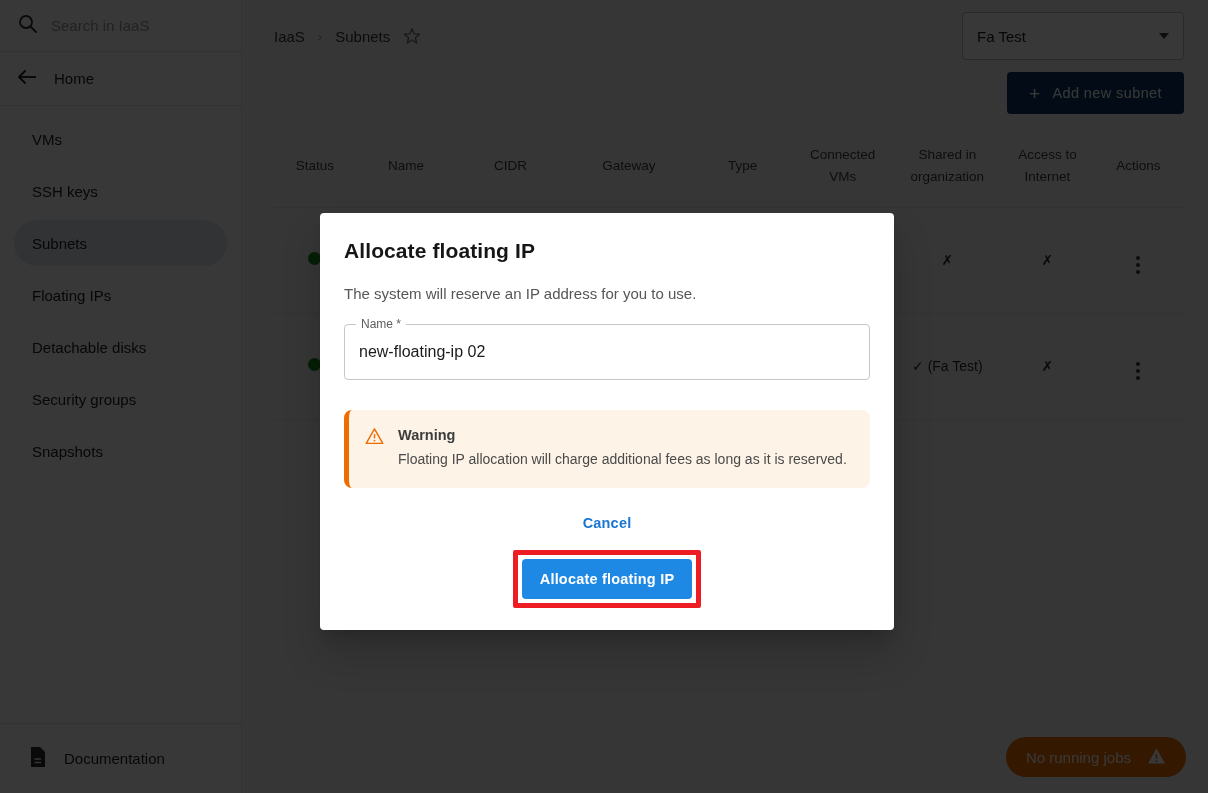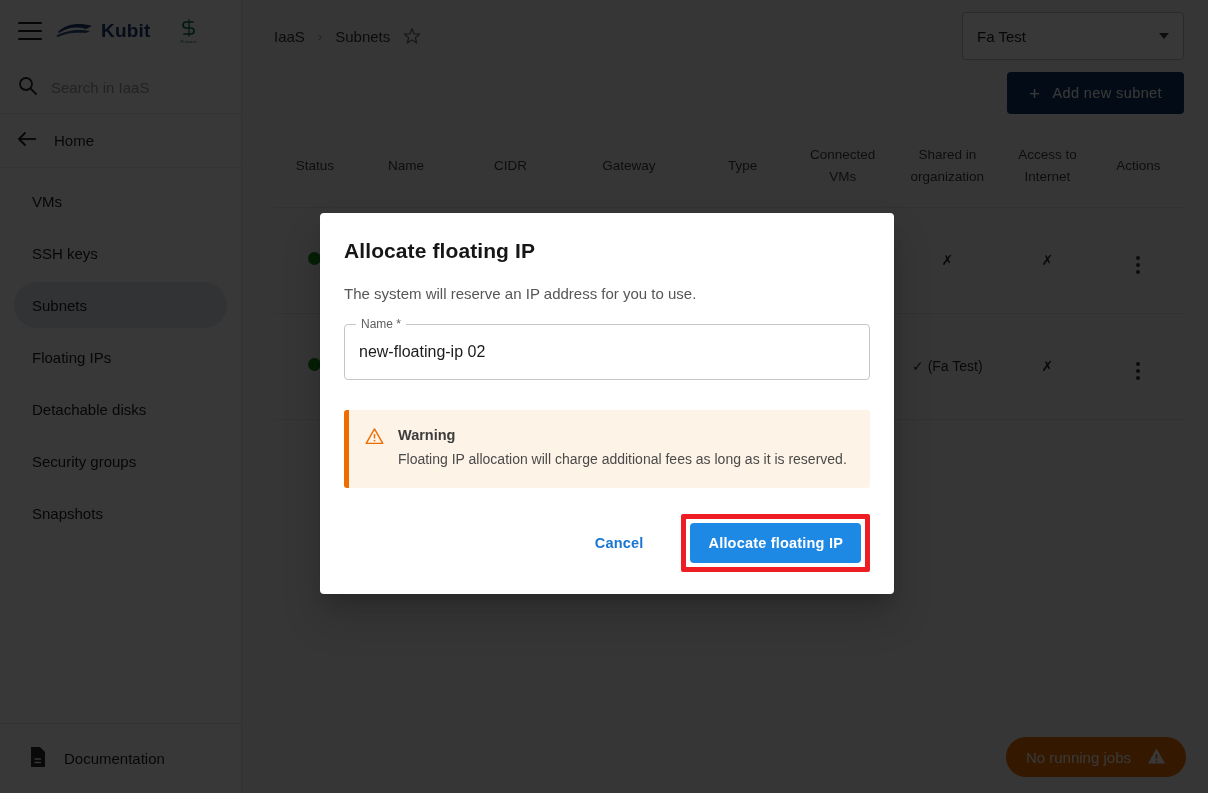--- a/index.html
+++ b/index.html
@@ -215,31 +215,32 @@
   .field-input {
     border: none; outline: none; background: transparent;
     font-family: inherit; font-size: 16px; color: #1b1b1b;
     width: 100%;
   }
 
   .warn {
     margin: 30px 0 0 0;
     background: #fdf3e7;
     border-left: 5px solid #ef6c00;
-    border-radius: 3px;
+    border-radius: 8px;
     padding: 17px 18px 19px 16px;
     display: flex; gap: 14px;
   }
   .warn-title { font-size: 14.5px; font-weight: 700; color: #3c3c3c; margin-bottom: 7px; }
   .warn-text { font-size: 14px; color: #4a4a4a; line-height: 1.35; }
 
   .dlg-actions {
     display: flex; align-items: center; justify-content: flex-end;
-    gap: 26px;
-    padding: 26px 24px 22px 24px;
+    gap: 10px;
+    padding: 18px 24px 22px 24px;
+    flex-direction: column;
   }
   .btn-text {
     background: transparent; border: none;
     color: #1976d2; font-family: inherit; font-size: 14.5px; font-weight: 600;
     padding: 9px 12px; cursor: pointer; letter-spacing: .2px;
   }
   .cta-wrap {
     border: 5px solid #ee1d24;
     padding: 4px;
     background: #ffffff;
@@ -255,43 +256,20 @@
     cursor: pointer; letter-spacing: .2px;
   }
 </style>
 </head>
 <body>
 
 <div id="app">
 
   <aside class="sidebar">
 
-    <div class="sidebar-top">
-      <div class="hamburger">
-        <span></span>
-          <span></span>
-          <span></span>
-      </div>
-      <div class="brand">
-        <span class="brand-mark">
-          <svg width="38" height="18" viewBox="0 0 38 18">
-            <path d="M2 12 C10 4, 22 2, 36 6 L30 9 C20 6, 10 8, 3 13 Z" fill="#1d3c6e"></path>
-            <path d="M0 16 C10 10, 24 9, 34 11 L30 13 C20 12, 9 13, 2 17 Z" fill="#2b4f86"></path>
-          </svg>
-        </span>
-        <span class="brand-text">Kubit</span>
-      </div>
-      <div class="partner-logo">
-        <svg width="20" height="20" viewBox="0 0 20 20">
-          <path d="M14 4 H7 a3 3 0 0 0 0 6 h5 a3 3 0 0 1 0 6 H5" fill="none" stroke="#0b6b52" stroke-width="1.7" stroke-linecap="round"></path>
-          <line x1="10" y1="1.5" x2="10" y2="18.5" stroke="#0b6b52" stroke-width="1.3"></line>
-        </svg>
-        <span class="partner-sub">Prepare</span>
-      </div>
-    </div>
 
     <div class="search-row">
       <span>
         <svg width="19" height="19" viewBox="0 0 19 19">
           <circle cx="8" cy="8" r="6" fill="none" stroke="#2b2b2b" stroke-width="1.8"></circle>
           <line x1="12.5" y1="12.5" x2="18" y2="18" stroke="#2b2b2b" stroke-width="1.8" stroke-linecap="round"></line>
         </svg>
       </span>
       <input class="search-input" value="" placeholder="Search in IaaS" style="">
     </div>

